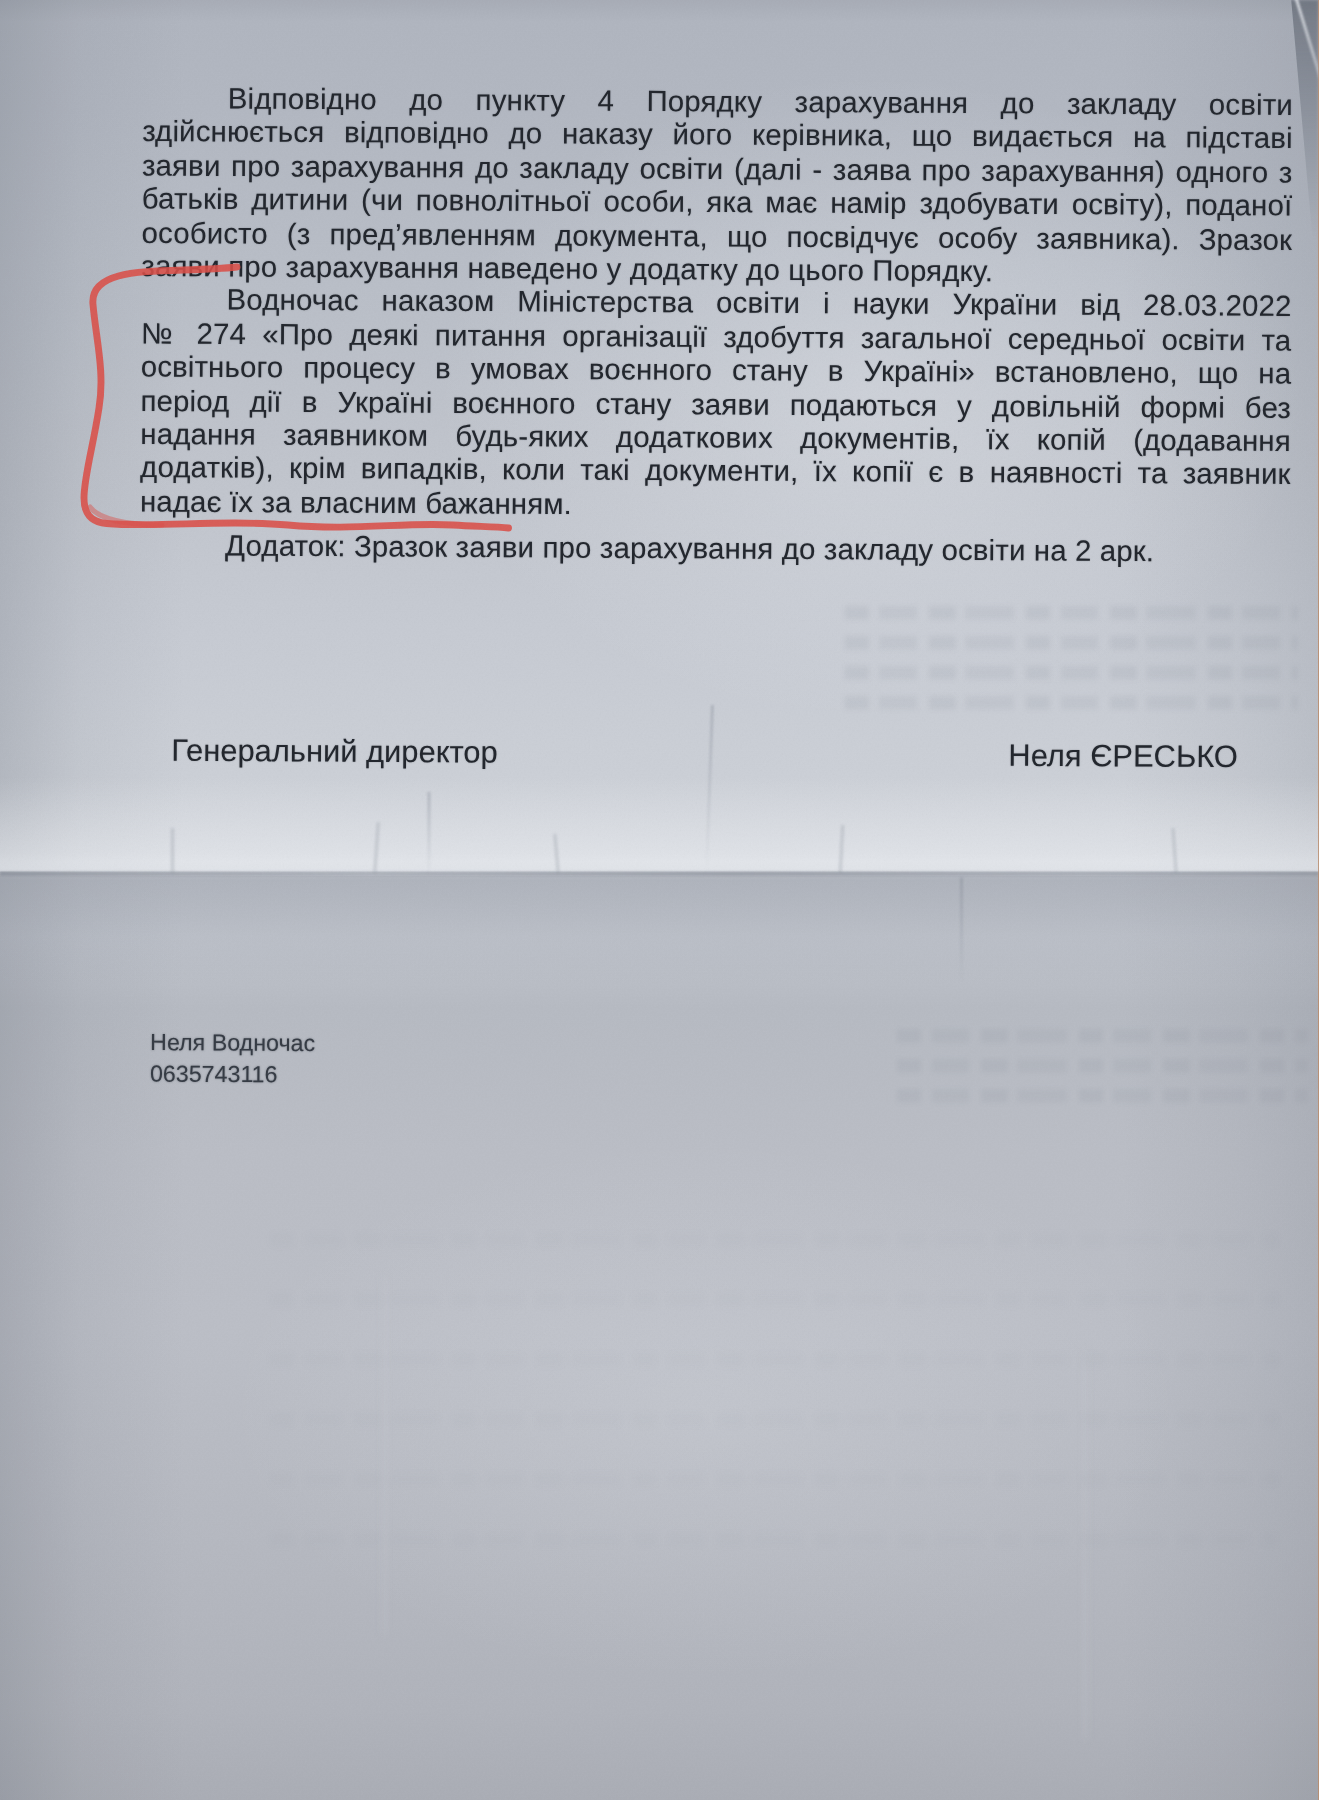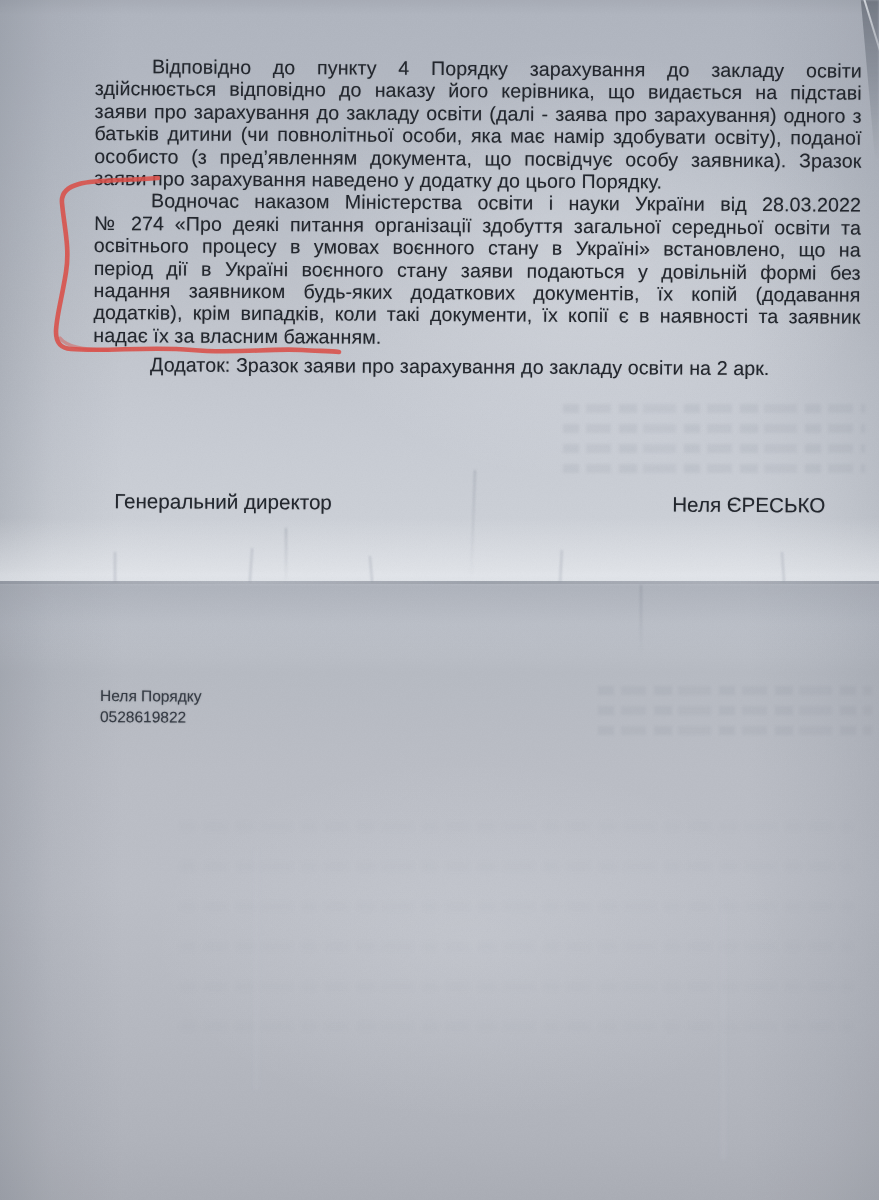--- a/index.html
+++ b/index.html
@@ -175,22 +175,22 @@
       <div class="line last">надає їх за власним бажанням.</div>
     </div>
     <div class="line last indent attachment">Додаток: Зразок заяви про зарахування до закладу освіти на 2 арк.</div>
 
     <div class="sig-row">
       <span>Генеральний директор</span>
       <span>Неля ЄРЕСЬКО</span>
     </div>
 
     <div class="contact">
-      <div>Неля Порядку</div>
-      <div>0528619822</div>
+      <div>Неля Водночас</div>
+      <div>0635743116</div>
     </div>
   </div>
 
   <svg class="annotation-svg" width="879" height="1200" viewBox="0 0 879 1200">
     <path d="M158 178
              C 130 181, 96 179, 79 184
              C 68 187, 61 193, 62 203
              C 64 226, 70 248, 66 272
              C 62 298, 56 318, 56 332
              C 56 342, 60 348, 71 349

